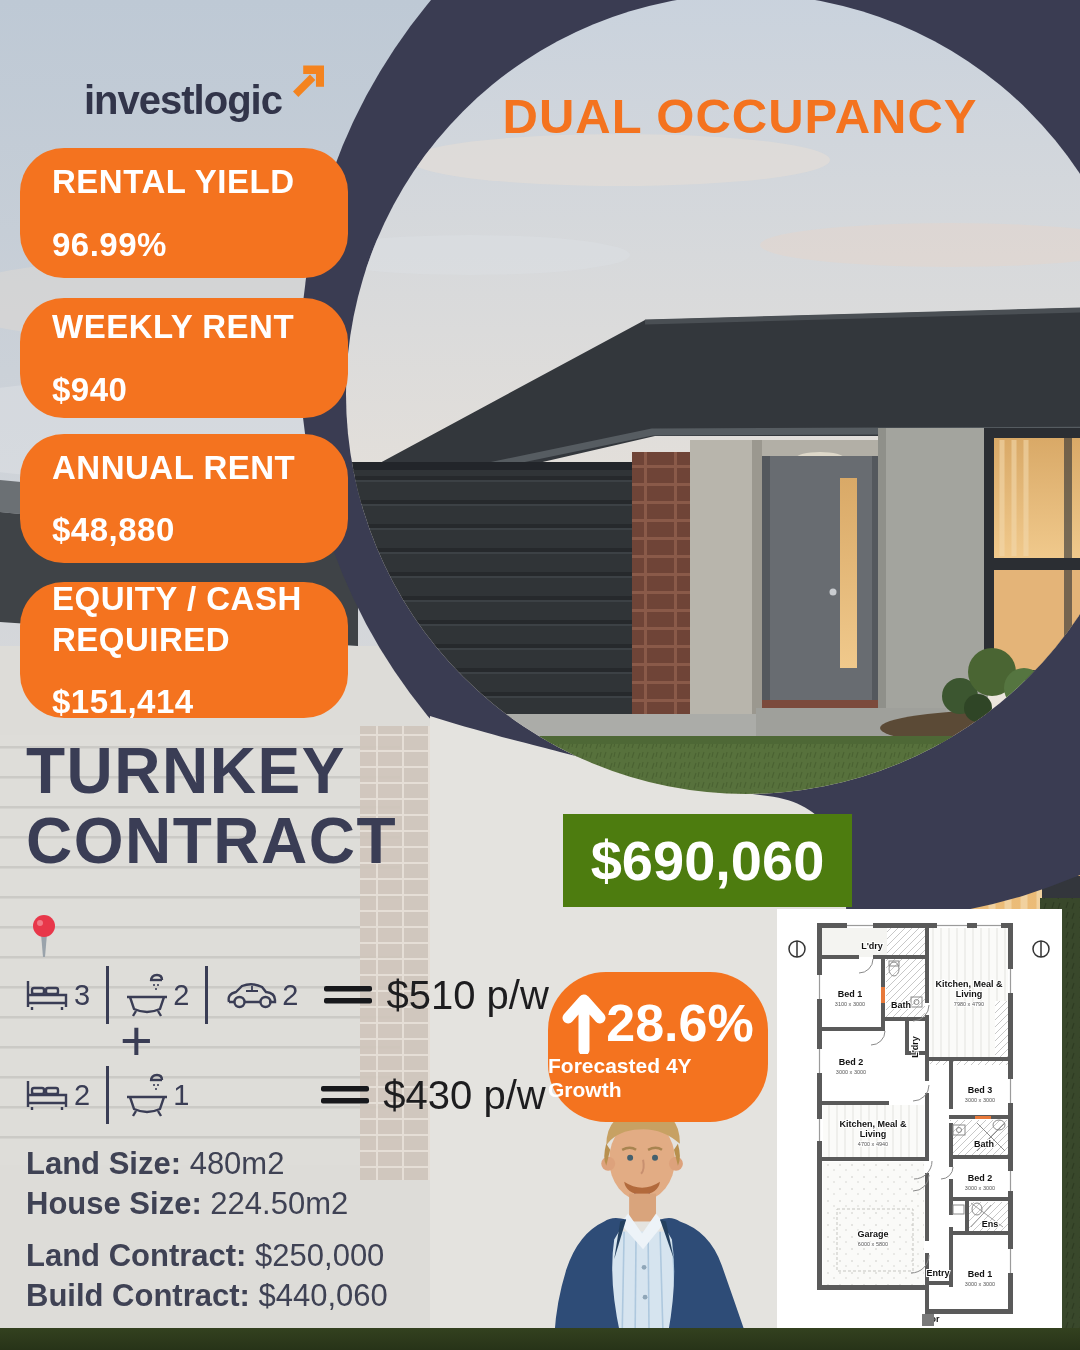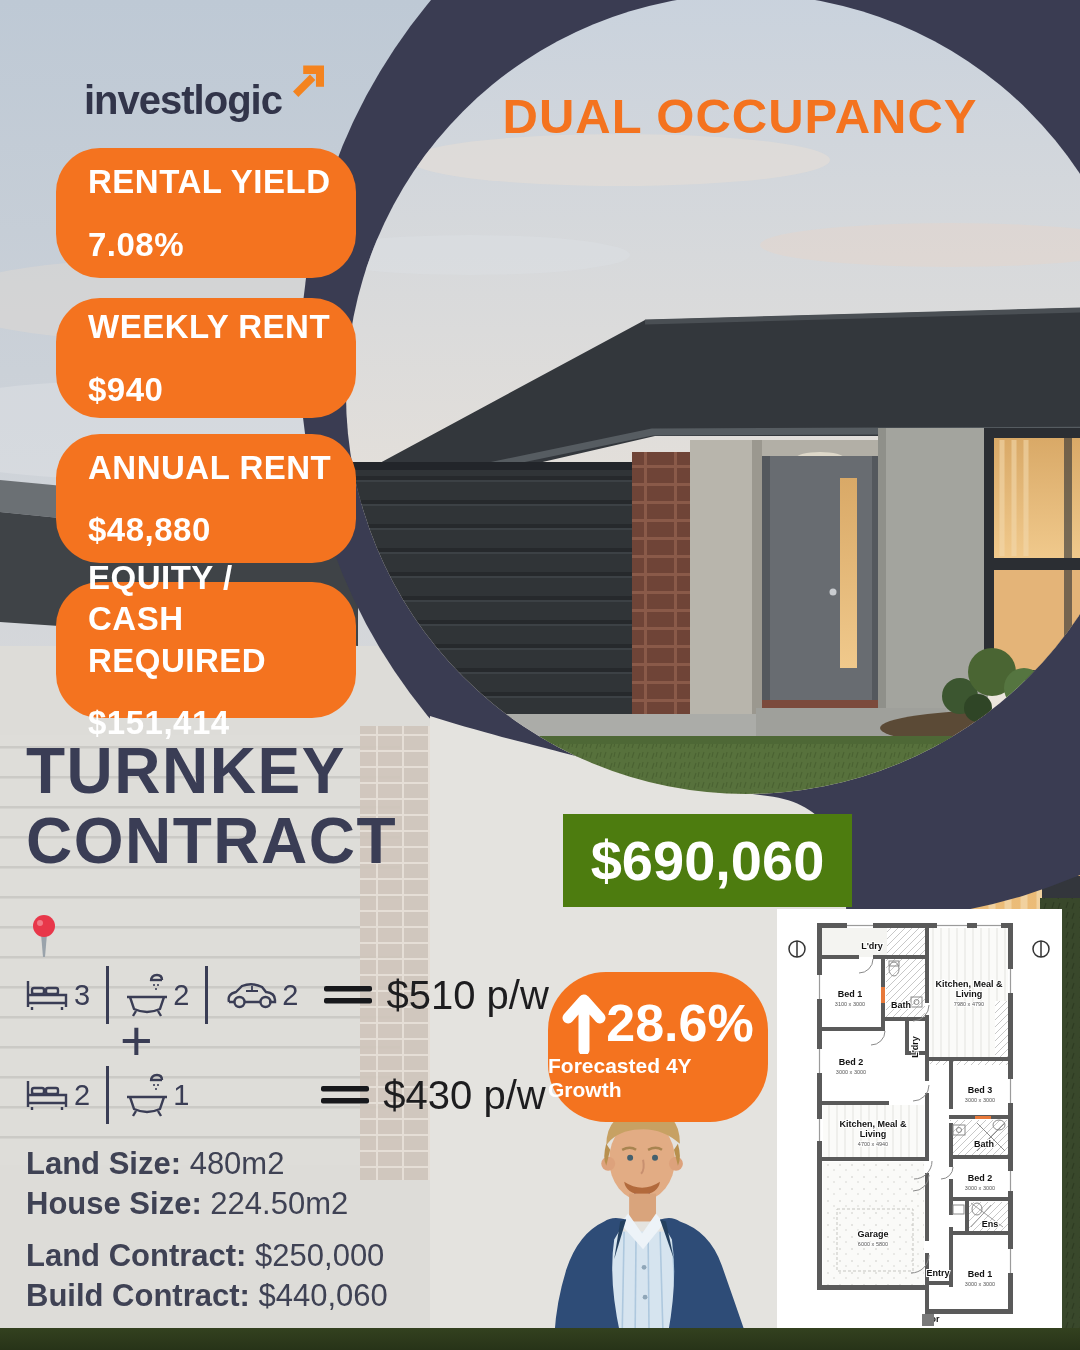--- a/index.html
+++ b/index.html
@@ -6,23 +6,23 @@
   #canvas{position:relative;width:1080px;height:1350px;overflow:hidden;
     font-family:"Liberation Sans",sans-serif;background:#DDDCD8;}
   .abs{position:absolute;}
   
   .logo{left:84px;top:78px;width:260px;height:60px;}
   .logo-text{font-size:40px;font-weight:700;letter-spacing:-1px;color:#32354A;}
   
   .banner{left:410px;top:88px;width:660px;text-align:center;
     font-size:49px;font-weight:700;letter-spacing:1px;color:#F4731F;}
   
-  .stat{left:20px;width:300px;background:#F4731F;border-radius:44px;
+  .stat{left:20px;width:328px;background:#F4731F;border-radius:44px;
     display:flex;flex-direction:column;justify-content:center;gap:21px;
-    padding-left:32px;box-sizing:border-box;margin-left:36px;}
+    padding-left:32px;box-sizing:border-box;}
   .stat-label,.stat-value{color:#FFFFFF;font-size:33px;font-weight:700;
     letter-spacing:.5px;line-height:1.25;padding-right:24px;}
   .stat-value{font-weight:600;}
   
   .title{left:26px;top:736px;color:#3A3D55;font-size:64px;font-weight:800;
     letter-spacing:1.5px;line-height:1.1;}
   .title span{display:block;}
   
   .price{left:563px;top:814px;width:289px;height:93px;background:#4d7c0f;
     display:flex;align-items:center;justify-content:center;
@@ -215,21 +215,21 @@
   <div class="abs logo">
     <span class="logo-text">investlogic</span>
     <svg class="abs" width="34" height="34" viewBox="0 0 36 36" style="left:206px;top:-14px">
       <path d="M6 32 L24 14" stroke="#F4831E" stroke-width="8" fill="none"></path>
       <path d="M14 6 L32 6 L32 24" stroke="#F4831E" stroke-width="9" fill="none"></path>
     </svg>
   </div>
 
   <div class="abs stat" style="top:148px;height:130px">
     <div class="stat-label">RENTAL YIELD</div>
-    <div class="stat-value">7.08%</div>
+    <div class="stat-value">96.99%</div>
   </div>
   <div class="abs stat" style="top:298px;height:120px">
     <div class="stat-label">WEEKLY RENT</div>
     <div class="stat-value">$940</div>
   </div>
   <div class="abs stat" style="top:434px;height:129px">
     <div class="stat-label">ANNUAL RENT</div>
     <div class="stat-value">$48,880</div>
   </div>
   <div class="abs stat" style="top:582px;height:136px">

